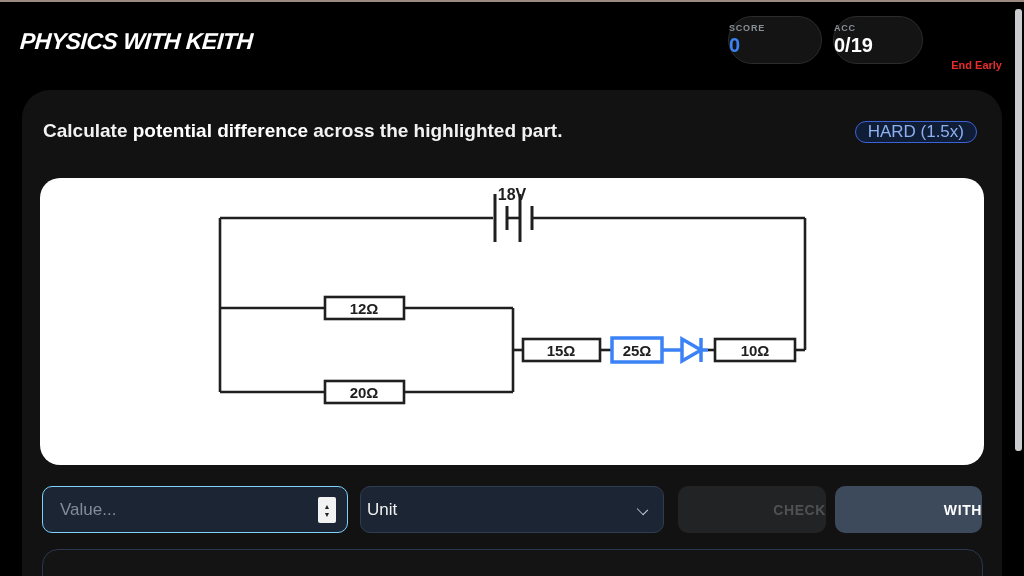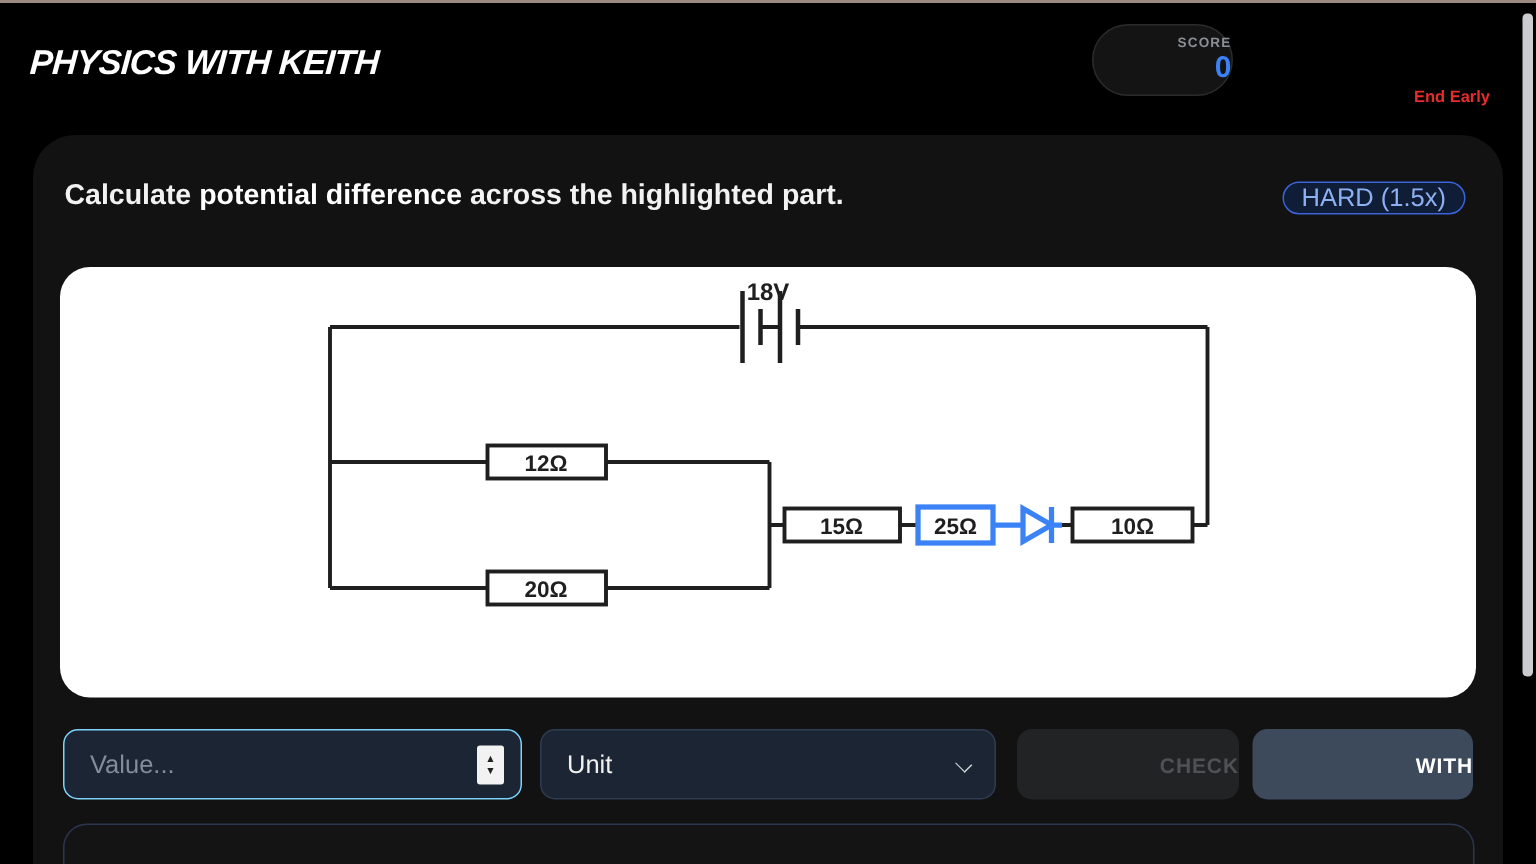--- a/index.html
+++ b/index.html
@@ -2,47 +2,47 @@
 <html><head>
 <meta charset="utf-8">
 <style>
   * { margin:0; padding:0; box-sizing:border-box; }
   html,body { width:1024px; height:576px; overflow:hidden; background:#000; font-family:"Liberation Sans",sans-serif; }
   .top-line { position:absolute; top:0; left:0; width:1024px; height:2px; background:#9b8a82; }
 
   
   .header { position:absolute; top:2px; left:0; width:1024px; height:86px; }
   .logo { position:absolute; left:20px; top:26px; color:#fff; font-size:23px; font-weight:bold; font-style:italic; letter-spacing:-0.5px; transform:skewX(-4deg); }
-  .pill { position:absolute; background:#141414; border:1px solid #2b2b2b; border-radius:26px; display:flex; flex-direction:column; align-items:flex-end; justify-content:center; }
+  .pill { position:absolute; background:#141414; border:1px solid #2b2b2b; border-radius:26px; display:flex; flex-direction:column; align-items:flex-start; justify-content:center; }
   .pill-label { font-size:9px; color:#8a8f96; letter-spacing:0.8px; font-weight:bold; }
   .pill-value { font-size:20px; font-weight:bold; color:#fff; margin-top:1px; }
   .pill-score { left:728px; top:14px; width:94px; height:48px; }
   .pill-score .pill-value { color:#3b82f6; }
   .pill-acc { left:833px; top:14px; width:90px; height:48px; }
   .pill-timer { left:934px; top:11px; width:68px; height:42px; border:2px solid #2b4ea2; background:#0d0d0d; }
   .pill-timer .pill-value { font-size:21px; margin-top:0; }
-  .end-early { position:absolute; left:934px; top:57px; width:68px; text-align:center; color:#e82c2c; font-size:11px; font-weight:bold; }
+  .end-early { position:absolute; left:934px; top:57px; width:68px; text-align:right; color:#e82c2c; font-size:11px; font-weight:bold; }
 
   
   .card { position:absolute; left:22px; top:90px; width:980px; height:520px; background:#121212; border-radius:28px; }
   .question { position:absolute; left:21px; top:30px; font-size:19px; font-weight:bold; color:#f2f2f2; white-space:pre-wrap; }
   .question .hl { color:#ffffff; }
   .badge { position:absolute; right:25px; top:31px; height:22px; padding:0 12px; border:1.5px solid #3b62d6; background:#101d36; color:#8db0f2; font-size:17px; border-radius:12px; display:flex; align-items:center; }
 
   
   .circuit-panel { position:absolute; left:18px; top:88px; width:944px; height:287px; background:#fff; border-radius:20px; }
 
   
   .controls { position:absolute; left:0; top:396px; width:980px; height:48px; }
   .value-wrap { position:absolute; left:20px; top:0; width:306px; height:47px; }
   .value-input { width:100%; height:100%; background:#1c2533; border:1px solid #7dd3fc; border-radius:10px; color:#e8e8e8; font-size:17px; padding:0 40px 0 17px; outline:none; font-family:"Liberation Sans",sans-serif; }
   .value-input::placeholder { color:#828c9a; }
   .stepper { position:absolute; right:12px; top:11px; width:18px; height:26px; background:#f2f2f2; border-radius:2px; display:flex; flex-direction:column; align-items:center; justify-content:center; gap:1px; cursor:pointer; }
   .stepper .arr { font-size:7px; line-height:7px; color:#222; }
-  .select { position:absolute; left:338px; top:0; width:304px; height:47px; background:#1c2533; border:1px solid #2f3d52; border-radius:10px; display:flex; align-items:center; padding:0 17px; color:#f0f0f0; font-size:17px; cursor:pointer; }
+  .select { position:absolute; left:338px; top:0; width:304px; height:47px; background:#1c2533; border:1px solid #2f3d52; border-radius:10px; display:flex; align-items:center; padding:0 6px; color:#f0f0f0; font-size:17px; cursor:pointer; }
   .chev { position:absolute; right:16px; top:18px; width:9px; height:9px; border-right:1.8px solid #cfd4da; border-bottom:1.8px solid #cfd4da; transform:rotate(45deg) scale(1,0.8); }
   .btn { position:absolute; top:0; height:47px; border:none; border-radius:10px; font-size:14px; font-weight:bold; letter-spacing:0.6px; font-family:"Liberation Sans",sans-serif; cursor:pointer;text-align:right; }
   .btn-check { left:656px; width:148px; background:#222324; color:#4f5154; }
   .btn-next { left:813px; width:147px; background:#3d4a5c; color:#fff; }
 
   
   .sub-card { position:absolute; left:20px; top:459px; width:941px; height:120px; background:#141414; border:1.5px solid #2b3750; border-radius:16px; }
 
   
   .scrollbar-thumb { position:absolute; left:1015px; top:9px; width:7px; height:442px; background:#caccd0; border-radius:3px; }
@@ -53,20 +53,24 @@
 <div class="top-line"></div>
 
 <div class="header">
   <div class="logo">PHYSICS WITH KEITH</div>
 
   <div class="pill pill-score">
     <div class="pill-label">SCORE</div>
     <div class="pill-value">0</div>
   </div>
 
+  <div class="pill pill-acc">
+    <div class="pill-label">ACC</div>
+    <div class="pill-value">0/19</div>
+  </div>
 
   <div class="end-early">End Early</div>
 </div>
 
 <div class="card">
   <div class="question"><span>Calculate </span><span class="hl">potential difference</span><span> across the highlighted part.</span></div>
   <div class="badge">HARD (1.5x)</div>
 
   <div class="circuit-panel">
     <svg width="944" height="287" viewBox="0 0 944 287">

